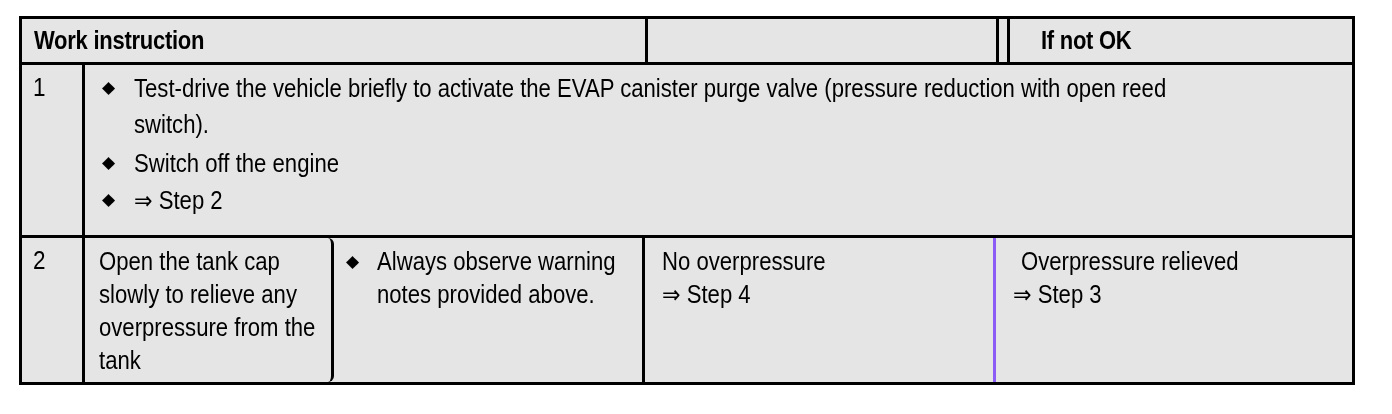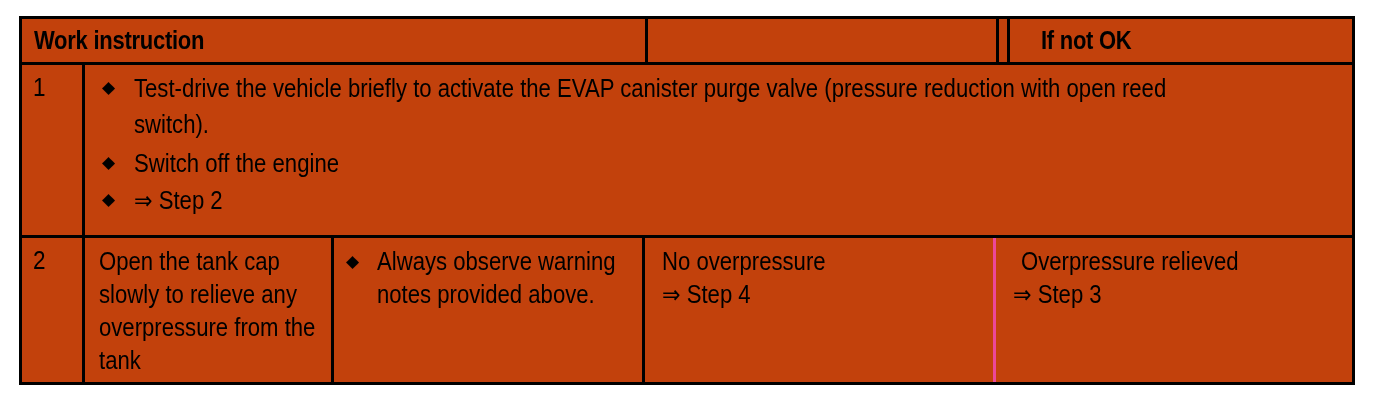--- a/index.html
+++ b/index.html
@@ -23,21 +23,21 @@
 
   
   .proc-table {
     position: absolute;
     left: 19px;
     top: 16px;
     width: 1336px;
     height: 369px;
     border: 3px solid #000;
     box-sizing: border-box;
-    background: #c2410c;
+    background: #e5e5e5;
   }
 
   
   .thead {
     position: absolute;
     left: 0;
     top: 0;
     right: 0;
     height: 46px;
     border-bottom: 3px solid #000;
@@ -147,23 +147,23 @@
     right: 0;
     bottom: 0;
   }
   .r2-cell {
     position: absolute;
     top: 0;
     height: 100%;
     box-sizing: border-box;
   }
   .r2-step    { left: 0;     width: 63px;  border-right: 3px solid #000; }
-  .r2-instr-a { left: 63px;  width: 249px; border-right: 3px solid #000; }
+  .r2-instr-a { left: 63px;  width: 249px; border-right: 3px solid #000; border-radius: 6px; }
   .r2-instr-b { left: 312px; width: 311px; border-right: 3px solid #000; }
-  .r2-disp    { left: 623px; width: 351px; border-right: 3px solid #ec4899; }
+  .r2-disp    { left: 623px; width: 351px; border-right: 3px solid #8b5cf6; }
   .r2-ifnot   { left: 974px; width: 424px; }
 
   .cell-text {
     position: absolute;
     font-size: 25px;
     line-height: 33px;
     transform: scaleX(0.885);
     transform-origin: left top;
     width: 113%;
   }

